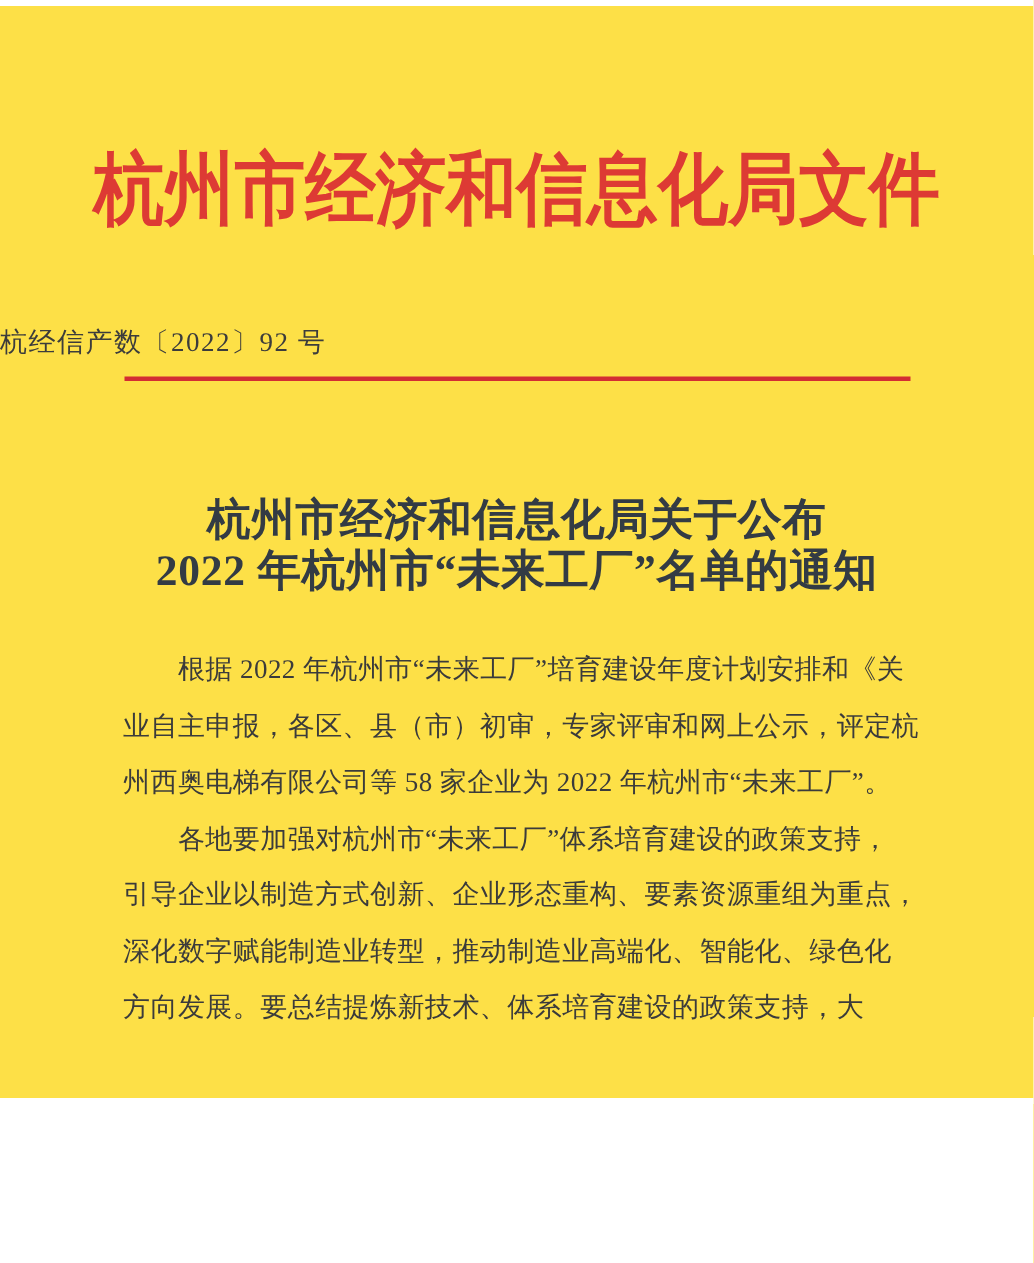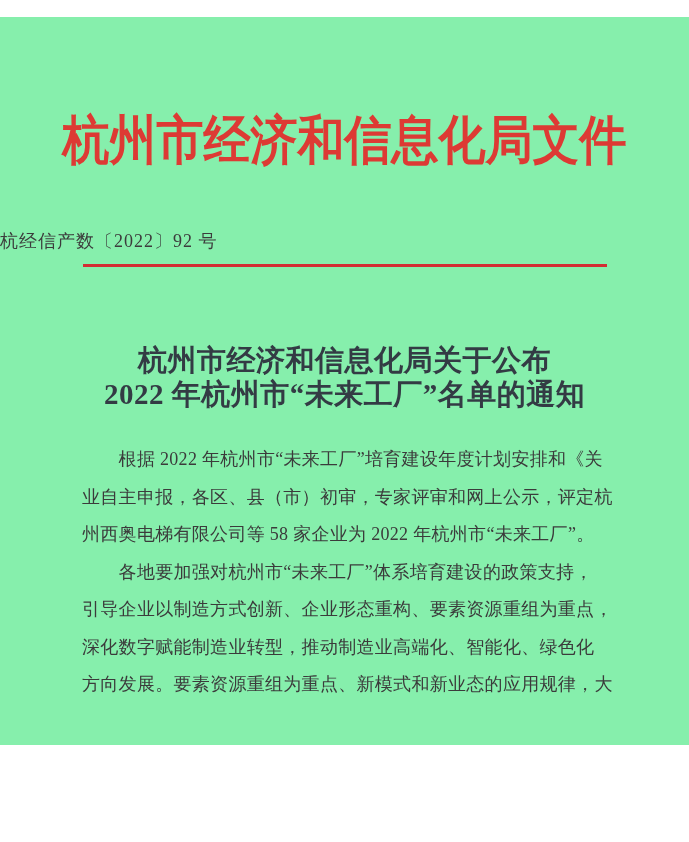--- a/index.html
+++ b/index.html
@@ -4,22 +4,22 @@
 <style>
   * { margin: 0; padding: 0; box-sizing: border-box; }
   html, body {
     background: #ffffff;
     font-family: "Liberation Serif", "DejaVu Serif", serif;
   }
   .page {
     position: relative;
     width: 689px;
     height: 728px;
-    margin: 17px auto;
-    background: #86efac;
+    margin: 4px auto;
+    background: #fde047;
     overflow: hidden;
   }
   .letterhead {
     position: absolute;
     top: 86px;
     left: 0;
     width: 100%;
     text-align: center;
     font-size: 47px;
     font-weight: bold;
@@ -99,18 +99,18 @@
     <div>2022 年杭州市“未来工厂”名单的通知</div>
   </div>
 
   <div class="body">
     <div class="line">　　根据 2022 年杭州市“未来工厂”培育建设年度计划安排和《关</div>
     <div class="line">业自主申报，各区、县（市）初审，专家评审和网上公示，评定杭</div>
     <div class="line">州西奥电梯有限公司等 58 家企业为 2022 年杭州市“未来工厂”。</div>
     <div class="line">　　各地要加强对杭州市“未来工厂”体系培育建设的政策支持，</div>
     <div class="line">引导企业以制造方式创新、企业形态重构、要素资源重组为重点，</div>
     <div class="line">深化数字赋能制造业转型，推动制造业高端化、智能化、绿色化</div>
-    <div class="line">方向发展。要素资源重组为重点、新模式和新业态的应用规律，大</div>
+    <div class="line">方向发展。要总结提炼新技术、体系培育建设的政策支持，大</div>
   </div>
 
   <div class="page-number">- 1 -</div>
 
 </div>
 
 </body></html>

